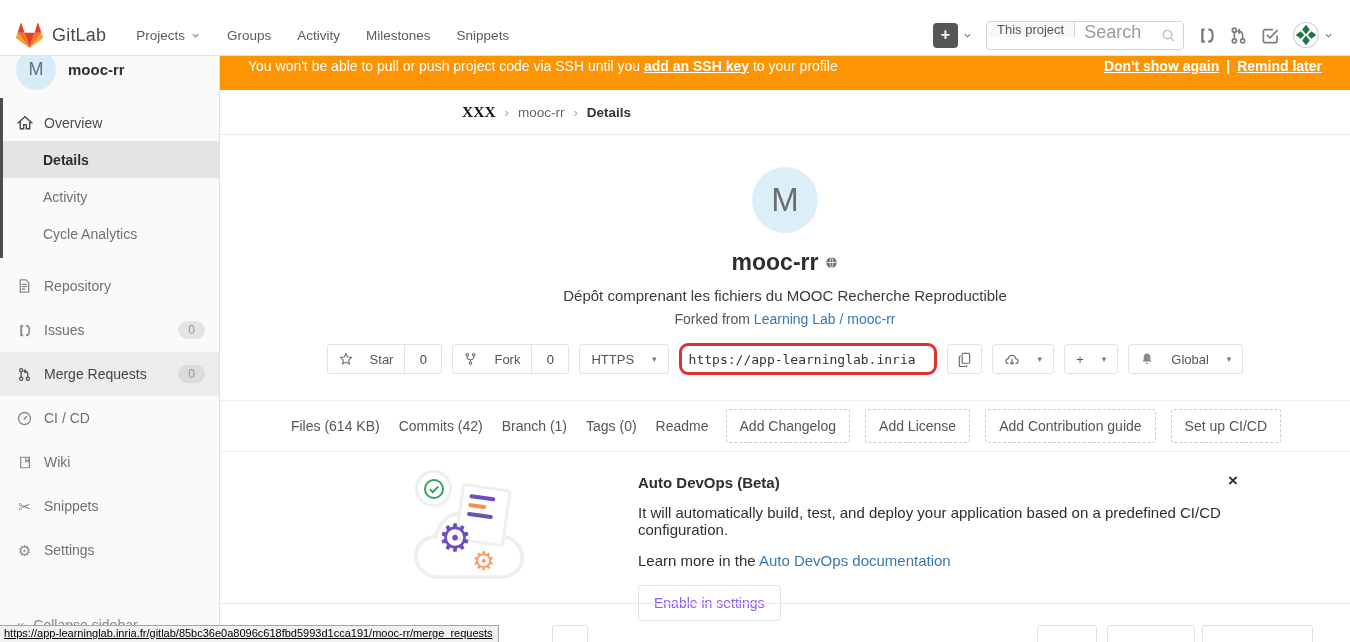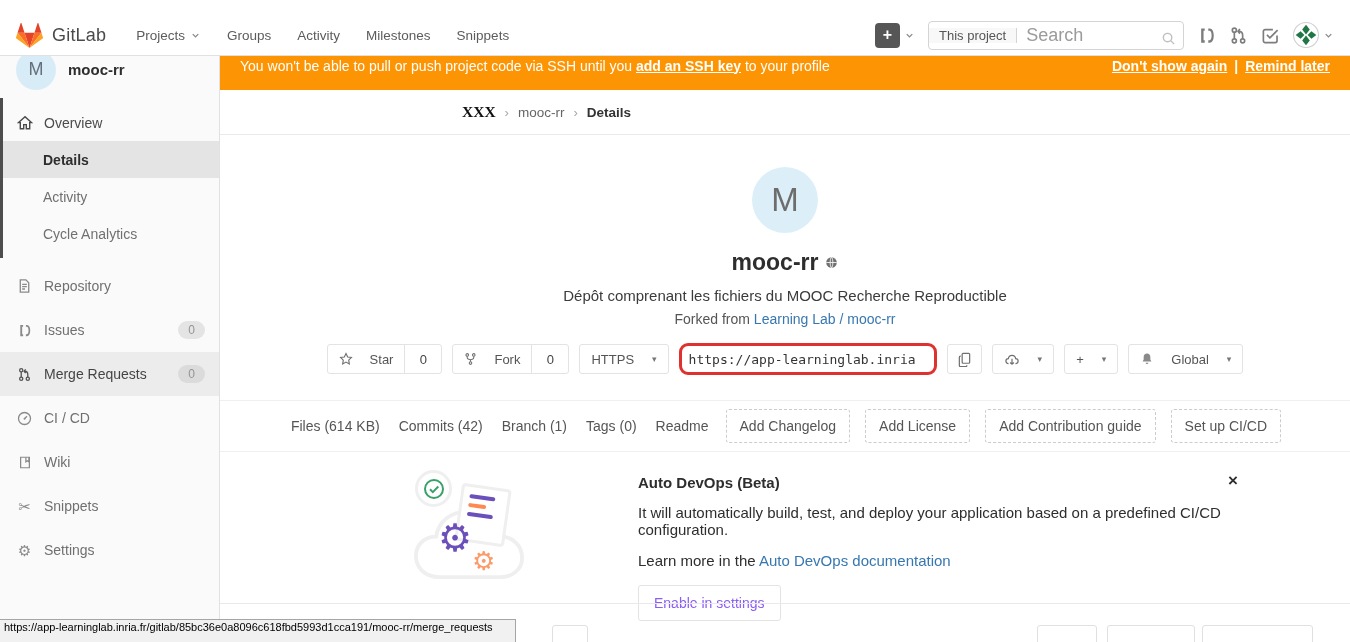--- a/index.html
+++ b/index.html
@@ -13,22 +13,22 @@
   .brand { display:flex; align-items:center; gap:9px; }
   .brand-name { font-size:18px; color:#4a4a4a; letter-spacing:.2px; }
   .topnav { display:flex; align-items:center; gap:26px; margin-left:30px; }
   .topnav a { font-size:13.5px; color:#5c5c5c; text-decoration:none; display:flex; align-items:center; gap:5px; }
   .chev { color:#8a8a8a; }
   .topbar-right { margin-left:auto; display:flex; align-items:center; gap:13px; }
   .plus-group { display:flex; align-items:center; gap:4px; }
   .plus-btn { width:25px; height:25px; border-radius:4px; background:#565656; color:#fff;
               display:flex; align-items:center; justify-content:center; font-size:16px; font-weight:700; line-height:1; }
   .caret { font-size:9px; color:#777; line-height:1; }
-  .search-group { display:flex; align-items:center; height:29px; border:1px solid #d4d4d4; border-radius:4px;
-                  overflow:hidden; width:256px; background:#fff; }
+  .search-group { display:flex; align-items:flex-start; height:29px; border:1px solid #d4d4d4; border-radius:4px;
+                  overflow:hidden; width:198px; background:#fff; }
   .search-scope { background:#f8f8f8; border-right:1px solid #d4d4d4; padding:0 10px; font-size:13px; color:#555;
                   display:flex; align-items:center; white-space:nowrap; }
   .search-box { position:relative; flex:1; }
   .search-box input { width:100%; height:100%; border:none; outline:none; font-size:18px; padding:0 26px 0 9px;
                       font-family:"Liberation Sans", sans-serif; color:#333; }
   .search-box input::placeholder { color:#9b9b9b; }
   .search-mag { position:absolute; right:7px; top:6px; color:#c0c0c0; }
   .tb-icon { color:#7e7c7c; }
   .avatar-group { display:flex; align-items:center; gap:4px; }
 
@@ -56,21 +56,21 @@
               border-radius:10px; font-weight:400; }
   .hovered .sb-badge { background:#dbdbdb; }
   .collapse-row { position:absolute; left:16px; bottom:9px; display:flex; align-items:center; gap:9px;
                   color:#888; font-size:14px; cursor:pointer; }
   .collapse-glyph { font-size:15px; color:#999; }
 
   
   .main { position:absolute; left:220px; top:41px; right:0; bottom:0; background:#fff; }
 
   .banner { height:49px; background:var(--banner, #fc9403); color:#fff; display:flex; align-items:center;
-            padding:0 20px; font-size:14px; white-space:nowrap; }
+            padding:0 28px; font-size:14px; white-space:nowrap; }
   .banner b a, .banner-right a { color:#fff; font-weight:700; text-decoration:underline; }
   .banner-left a { color:#fff; font-weight:700; text-decoration:underline; }
   .banner-right { margin-left:auto; display:flex; gap:7px; align-items:center; font-weight:700; }
 
   .breadcrumbs { height:45px; border-bottom:1px solid #eaeaea; display:flex; align-items:center; gap:9px;
                  padding-left:242px; font-size:13.5px; color:#666; }
   .crumb-user { font-family:"Liberation Serif", serif; font-weight:700; font-size:15.5px; color:#111; }
   .crumb-sep { color:#a8a8a8; font-size:13px; }
   .crumb-last { color:#333; font-weight:700; }
 
@@ -124,23 +124,23 @@
   .ad-close { position:absolute; right:2px; top:8px; font-size:17px; font-weight:700; color:#2e2e2e;
               cursor:pointer; line-height:1; }
 
   .bottom-divider { position:absolute; left:0; right:0; top:562px; border-top:1px solid #e9e9e9; }
   .stub-btn { position:absolute; top:584px; height:30px; border:1px solid #e0e0e0; border-radius:3px; background:#fff; }
   .stub-1 { left:332px; width:36px; }
   .stub-2 { left:817px; width:60px; }
   .stub-3 { left:887px; width:88px; }
   .stub-4 { left:982px; width:111px; }
 
-  .statusbar { position:absolute; left:0; bottom:0; height:23px; background:#f1f1f1;
+  .statusbar { position:absolute; left:0; bottom:0; height:17px; background:#f1f1f1;
                border-top:1px solid #a5a5a5; border-right:1px solid #a5a5a5; z-index:40;
-               font-size:11px; color:#000; padding:1px 22px 0 4px; white-space:nowrap; }
+               font-size:11px; color:#000; padding:1px 5px 0 4px; white-space:nowrap;text-decoration:underline; }
 </style>
 </head>
 <body>
 
 <header class="topbar">
   <div class="brand">
     <span>
       <svg width="27" height="25" viewBox="0 0 210 194">
         <path fill="#e24329" d="M105.06 193.65l38.64-118.92h-77.28z"></path>
         <path fill="#fc6d26" d="M105.06 193.65l-38.64-118.92H12.27z"></path>

